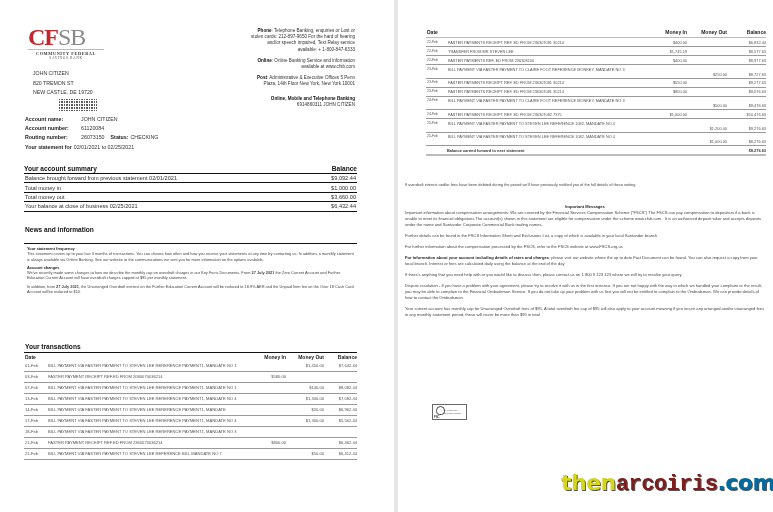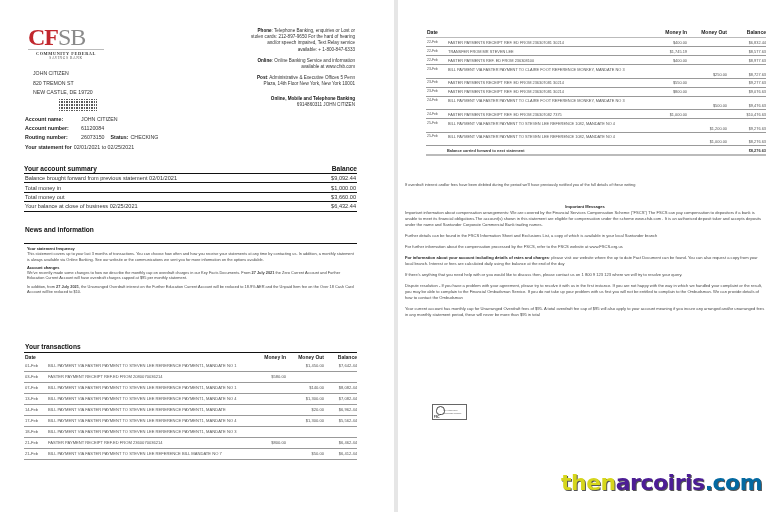--- a/index.html
+++ b/index.html
@@ -80,21 +80,21 @@
   .imp b { color: #222; }
 
   .fsc { position: absolute; left: 432px; top: 404px; width: 35px; height: 16px; border: 0.8px solid #666; display: flex; align-items: center; padding: 1px; }
   .fsc .tree { width: 11px; height: 13px; position: relative; }
   .fsc .tree::before { content: ""; position: absolute; left: 2px; top: 0; width: 7px; height: 7px; border: 0.8px solid #444; border-radius: 50% 50% 40% 40%; }
   .fsc .tree::after { content: "FSC"; position: absolute; left: 0; bottom: 0; font-size: 2.8px; font-weight: bold; color: #333; }
   .fsc .txt { font-size: 2px; line-height: 2.6px; color: #555; margin-left: 2px; }
 
   .watermark { position: absolute; left: 561px; top: 470px; font-family: "DejaVu Sans", sans-serif; font-weight: bold; font-size: 22px; letter-spacing: -0.5px; text-shadow: 1px 1px 0 #555; }
   .watermark .w1 { color: #d6d61c; }
-  .watermark .w2 { color: #4c1d95; }
+  .watermark .w2 { color: #7f1d1d; font-family: Liberation Mono, monospace; }
   .watermark .w3 { color: #0369a1; }
 </style>
 </head>
 <body>
 
 <div class="page page-left">
 
   <div class="logo">
     <div class="logo-mark"><span class="cf">CF</span><span class="sb">SB</span></div>
     <div class="logo-sub1">COMMUNITY FEDERAL</div>

